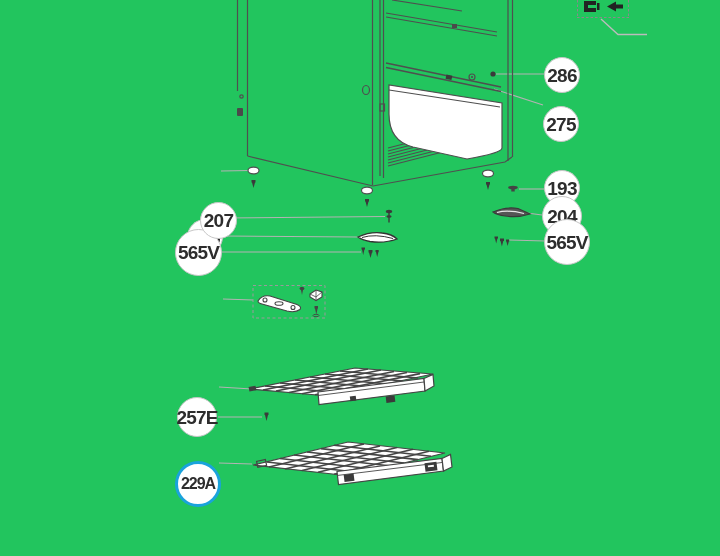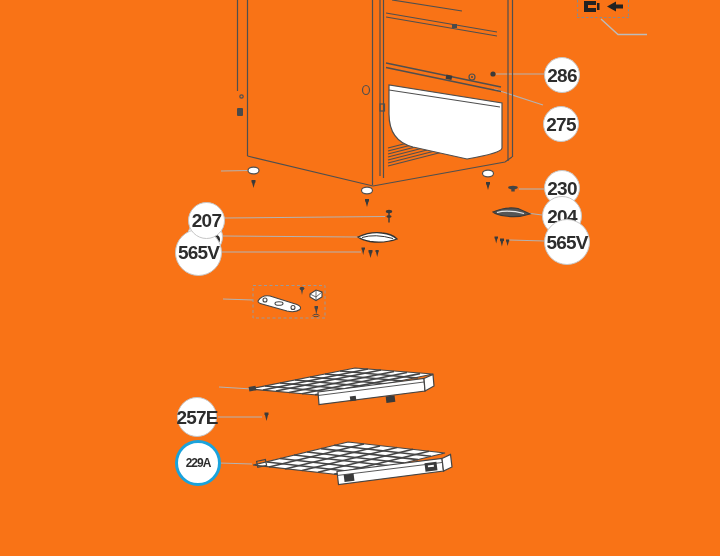--- a/index.html
+++ b/index.html
@@ -1,17 +1,17 @@
 <!DOCTYPE html>
 <html style="--hl: #1aa3dc;"><head>
 <meta charset="utf-8">
 <style>
   html,body{margin:0;padding:0;background:#fff;}
   #stage{
-    position:relative;width:720px;height:556px;background:#f97316;overflow:hidden;
+    position:relative;width:720px;height:556px;background:#22c55e;overflow:hidden;
     font-family:"Liberation Sans",sans-serif;
   }
   #lineart{position:absolute;left:0;top:0;}
   .balloon{
     position:absolute;box-sizing:border-box;
     background:#ffffff;border:1.4px solid #c6c6c6;border-radius:50%;
     display:flex;align-items:center;justify-content:center;
     font-weight:bold;font-size:19px;line-height:1;color:#2d2d2d;
     letter-spacing:-0.8px;white-space:nowrap;z-index:2;
   }
@@ -217,31 +217,31 @@
       </g>
       <path d="M601,19 L618,34.5 L647,34.5" stroke="#bcbcbc" stroke-width="1.4" fill="none"></path>
     </g>
   </svg>
 
   <div class="balloon" style="left:544px;top:57px;width:36px;height:36px;">286</div>
 
   <div class="balloon" style="left:543px;top:106px;width:36px;height:36px;">275</div>
 
 
-  <div class="balloon" style="left:544px;top:170px;width:36px;height:36px;">230</div>
+  <div class="balloon" style="left:544px;top:170px;width:36px;height:36px;">193</div>
 
   <div class="balloon" style="left:542px;top:196px;width:40px;height:40px;text-align:right;">204</div>
 
   <div class="balloon" style="left:544px;top:219px;width:46px;height:46px;">565V</div>
 
   <div class="balloon" style="left:187px;top:219px;width:36px;height:36px;">205</div>
 
   <div class="balloon" style="left:175px;top:229px;width:47px;height:47px;">565V</div>
 
-  <div class="balloon" style="left:188px;top:202px;width:37px;height:37px;">207</div>
+  <div class="balloon" style="left:200px;top:202px;width:37px;height:37px;">207</div>
 
 
 
   <div class="balloon" style="left:177px;top:397px;width:40px;height:40px;">257E</div>
 
-  <div class="balloon highlight" style="left:175px;top:440px;width:46px;height:46px;font-size:12px;">229A</div>
+  <div class="balloon highlight" style="left:175px;top:461px;width:46px;height:46px;font-size:16px;">229A</div>
 
 </div>
 
 </body></html>

